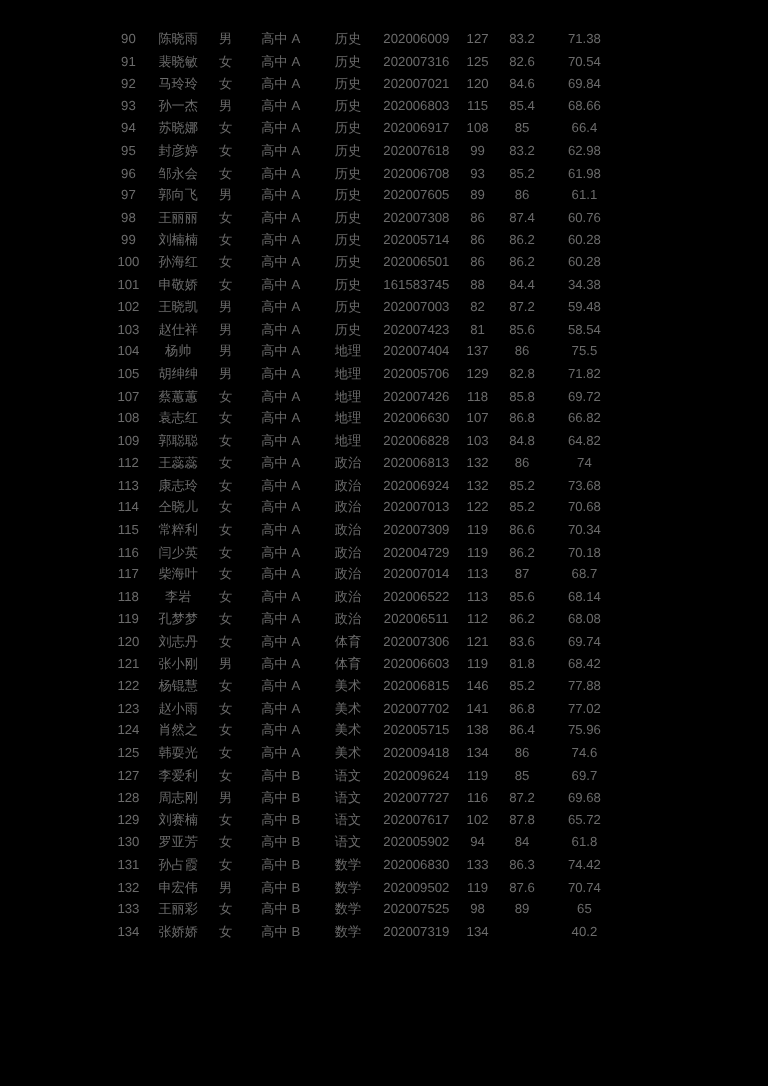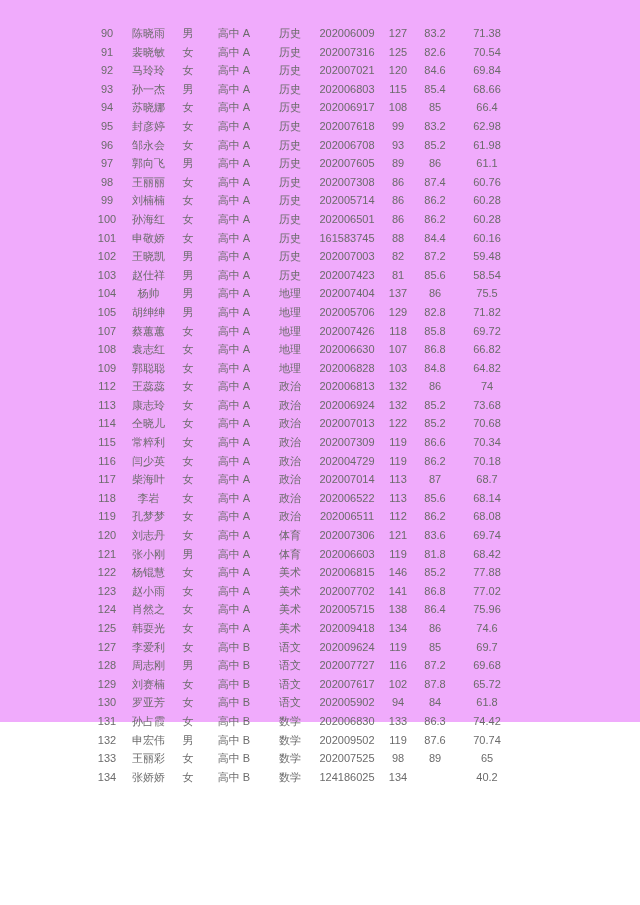--- a/index.html
+++ b/index.html
@@ -8,22 +8,22 @@
     background: #ffffff;
   }
   body {
     width: 640px;
     height: 905px;
     overflow: hidden;
     font-family: "Liberation Sans", sans-serif;
   }
   .page {
     width: 640px;
-    height: 722px;
-    background: #f0abfc;
+    height: 905px;
+    background: #000000;
     position: relative;
   }
   table.score-table {
     position: absolute;
     left: 90px;
     top: 24px;
     border-collapse: collapse;
     table-layout: fixed;
     width: 431px;
   }
@@ -187,21 +187,21 @@
         </tr>
         <tr>
           <td>101</td>
           <td>申敬娇</td>
           <td>女</td>
           <td>高中 A</td>
           <td>历史</td>
           <td>161583745</td>
           <td>88</td>
           <td>84.4</td>
-          <td>60.16</td>
+          <td>34.38</td>
         </tr>
         <tr>
           <td>102</td>
           <td>王晓凯</td>
           <td>男</td>
           <td>高中 A</td>
           <td>历史</td>
           <td>202007003</td>
           <td>82</td>
           <td>87.2</td>
@@ -503,20 +503,20 @@
           <td>98</td>
           <td>89</td>
           <td>65</td>
         </tr>
         <tr>
           <td>134</td>
           <td>张娇娇</td>
           <td>女</td>
           <td>高中 B</td>
           <td>数学</td>
-          <td>124186025</td>
+          <td>202007319</td>
           <td>134</td>
           <td></td>
           <td>40.2</td>
         </tr>
       </tbody>
   </table>
 </div>
 
 </body></html>

